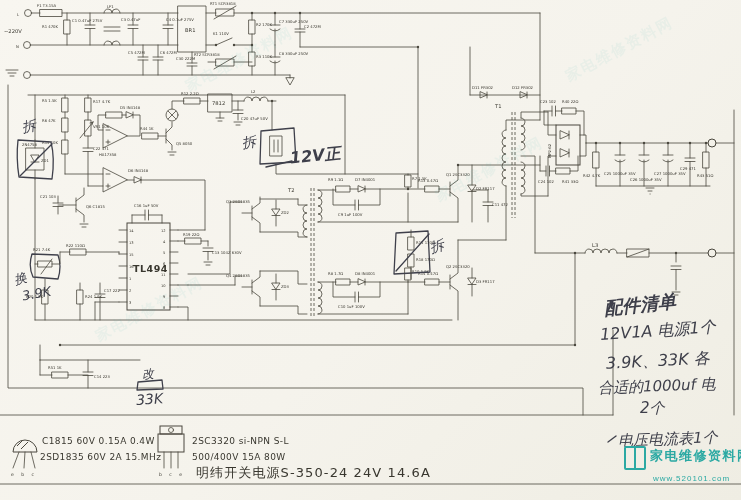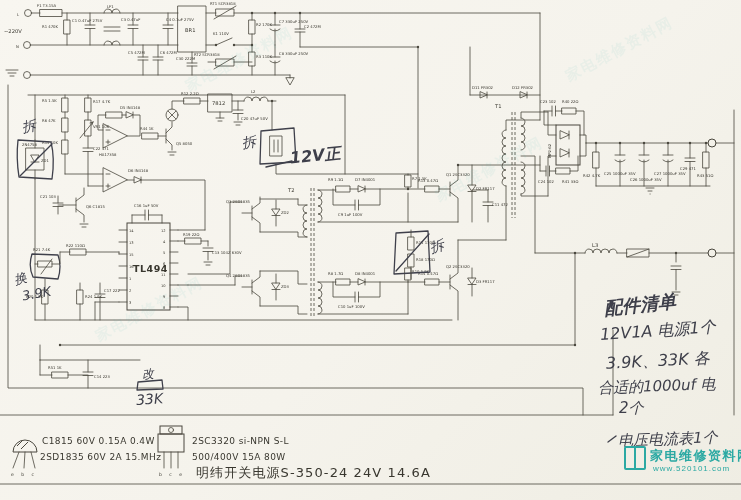--- a/index.html
+++ b/index.html
@@ -385,25 +385,25 @@
 <div class="hand" style="left:290px;top:146px;font-size:16px;transform:rotate(-6deg);font-weight:600">12V正</div>
 <div class="hand" style="left:14px;top:270px;font-size:13px;transform:rotate(-14deg)">换</div>
 <div class="hand" style="left:22px;top:286px;font-size:13px;transform:rotate(-10deg)">3.9K</div>
 <div class="hand" style="left:142px;top:366px;font-size:12px;transform:rotate(-5deg)">改</div>
 <div class="hand" style="left:136px;top:391px;font-size:14px;transform:rotate(-4deg)">33K</div>
 
 <div class="hand" style="left:604px;top:293px;font-size:18px;transform:rotate(-6deg);font-weight:600">配件清单</div>
 <div class="hand" style="left:600px;top:321px;font-size:16px;transform:rotate(-4deg)">12V1A 电源1个</div>
 <div class="hand" style="left:606px;top:351px;font-size:16px;transform:rotate(-3deg)">3.9K、33K 各</div>
 <div class="hand" style="left:598px;top:377px;font-size:15px;transform:rotate(-2deg)">合适的1000uf 电</div>
-<div class="hand" style="left:619px;top:399px;font-size:15px">2个</div>
+<div class="hand" style="left:640px;top:399px;font-size:15px">2个</div>
 <div class="hand" style="left:618px;top:430px;font-size:15px;transform:rotate(-2deg)">电压电流表1个</div>
 
 <div class="wm-logo" style="left:624px;top:446px"></div>
 <div class="wm wm-name" style="left:650px;top:447px">家电维修资料网</div>
-<div class="wm wm-url" style="left:653px;top:464px">www.520101.com</div>
+<div class="wm wm-url" style="left:653px;top:474px">www.520101.com</div>
 
 <div class="diag" style="left:180px;top:50px">家电维修资料网</div>
 <div class="diag" style="left:430px;top:160px">家电维修资料网</div>
 <div class="diag" style="left:90px;top:300px">家电维修资料网</div>
 <div class="diag" style="left:560px;top:40px">家电维修资料网</div>
 
 </div>
 
 </body></html>

